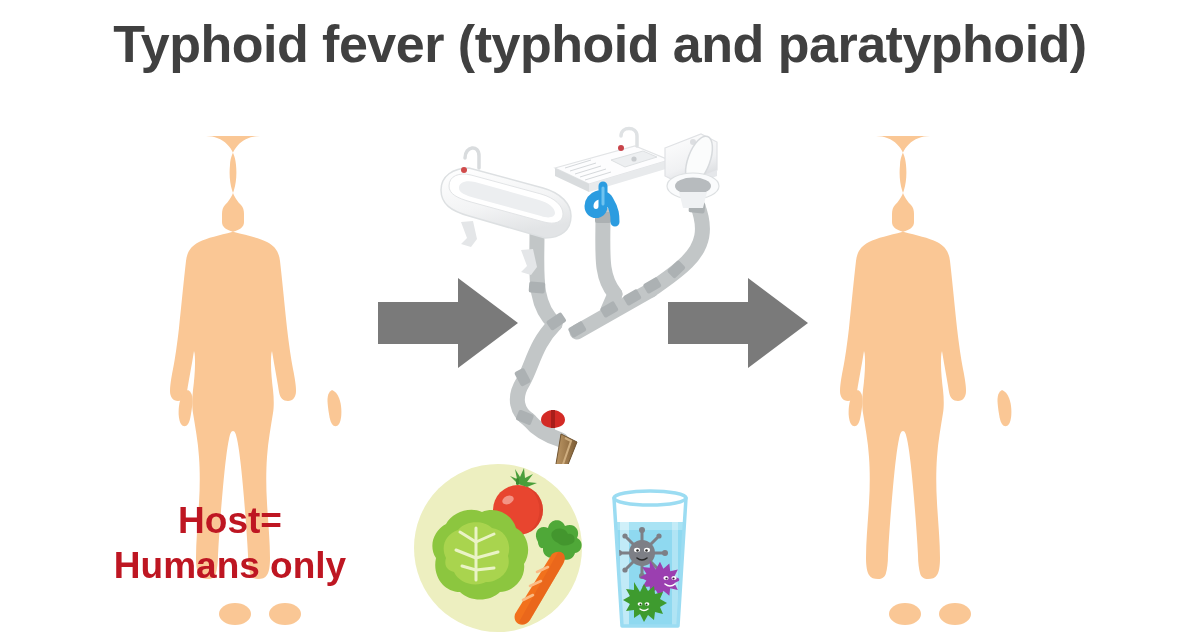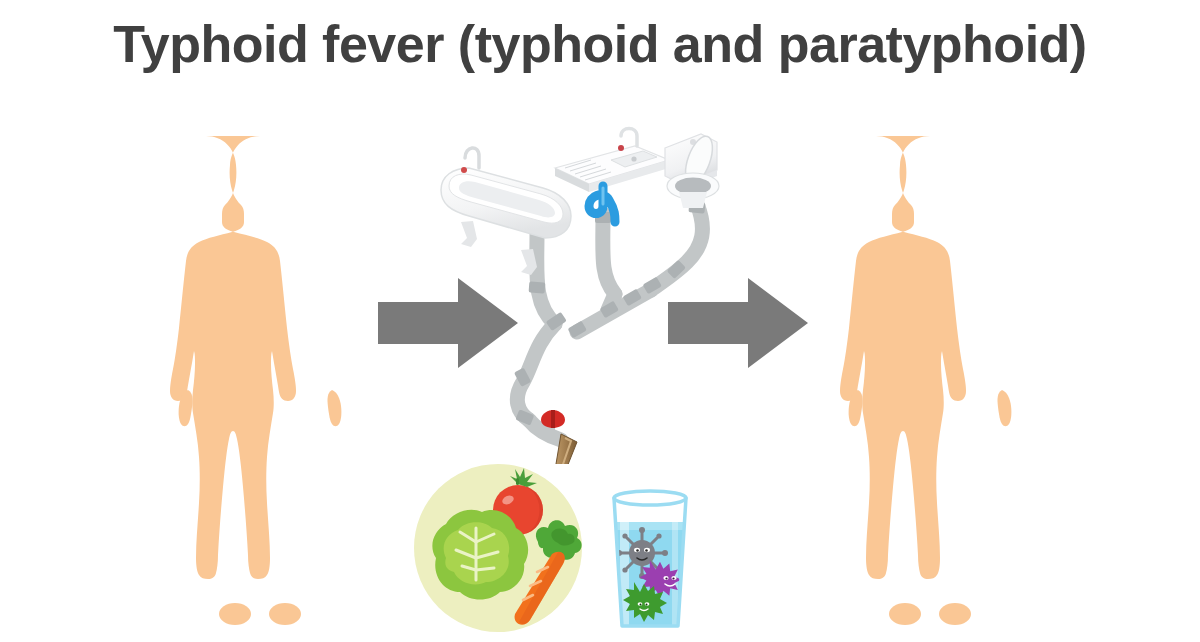--- a/index.html
+++ b/index.html
@@ -479,15 +479,17 @@
         <circle cx="46.5" cy="126.5" r="1" fill="#133F0B"></circle>
         <path d="M40 131 q4 3 8 0" stroke="#FFFFFF" stroke-width="1.4" fill="none" stroke-linecap="round"></path>
       </g>
 
       <path d="M14 20 L86 20 L78 148 L22 148 Z" fill="none" stroke="#9BDCF2" stroke-width="3.5" stroke-linejoin="round"></path>
       <ellipse cx="50" cy="20" rx="36" ry="7" fill="#FFFFFF" stroke="#9BDCF2" stroke-width="3.5"></ellipse>
     </svg>
   </div>
 
   <div id="host-label">
+    <span class="line">Host=</span>
+    <span class="line">Humans only</span>
   </div>
 
 </div>
 
 </body></html>

